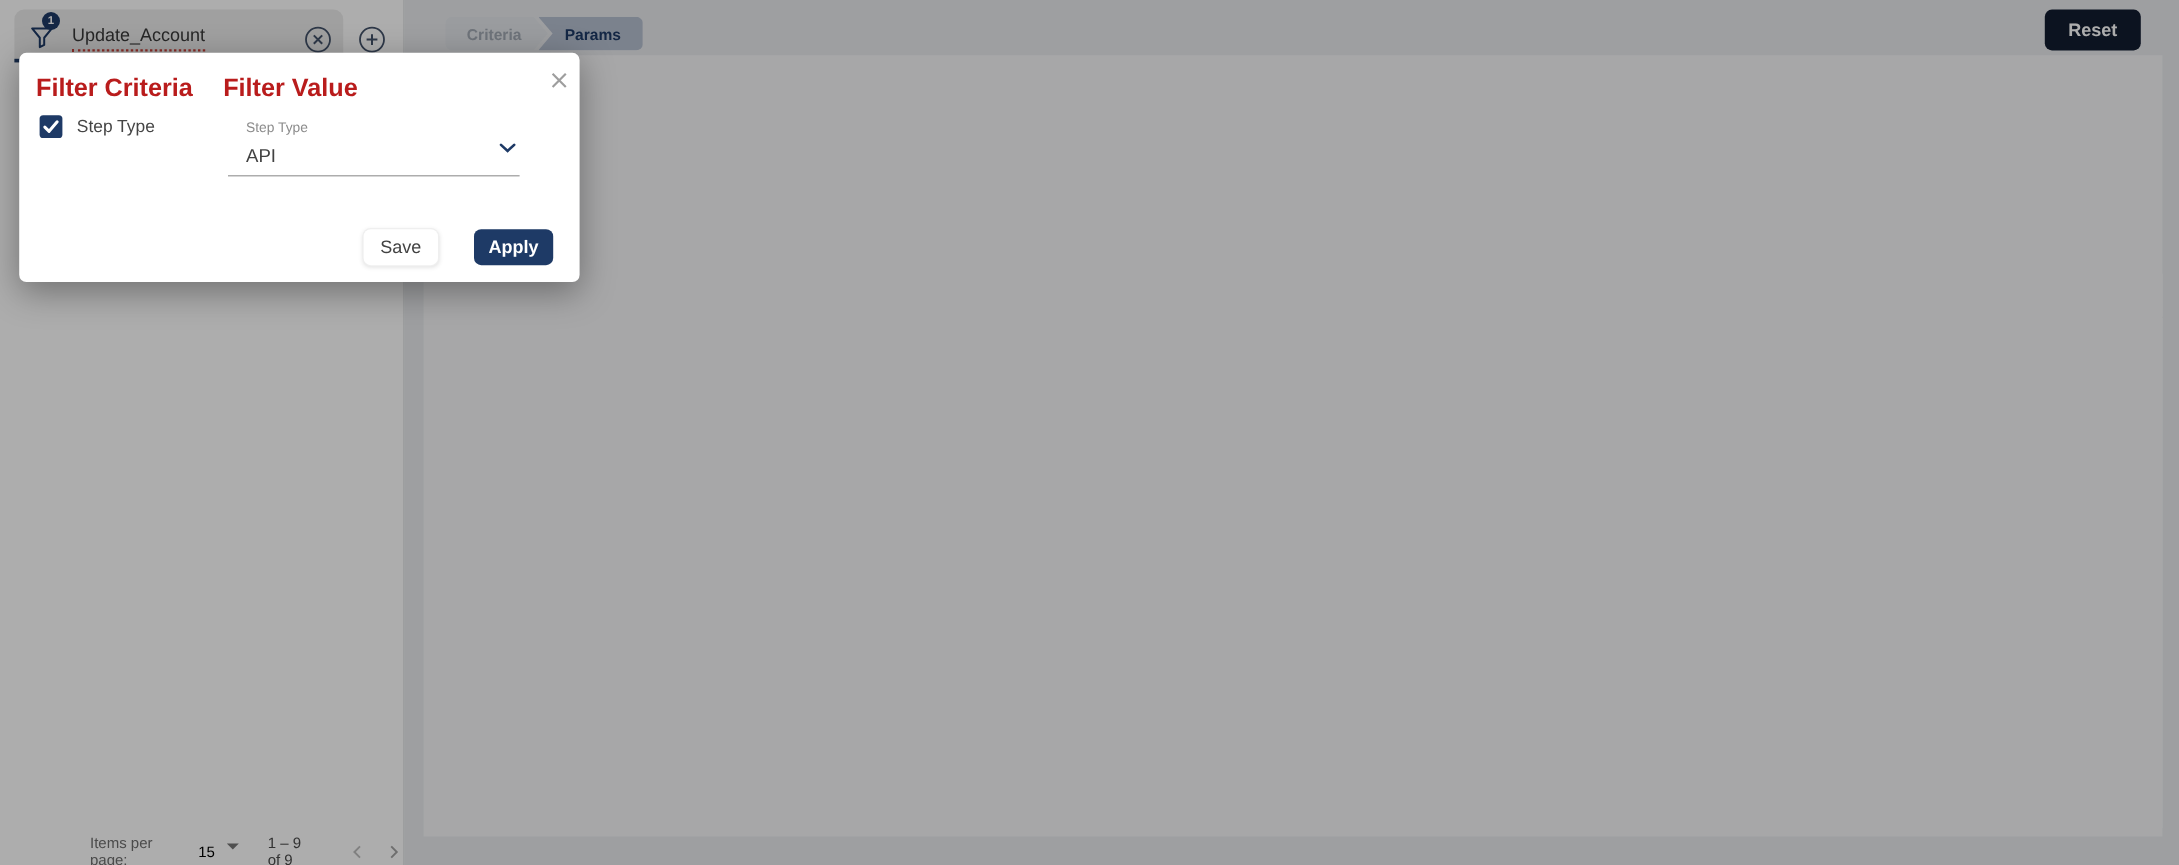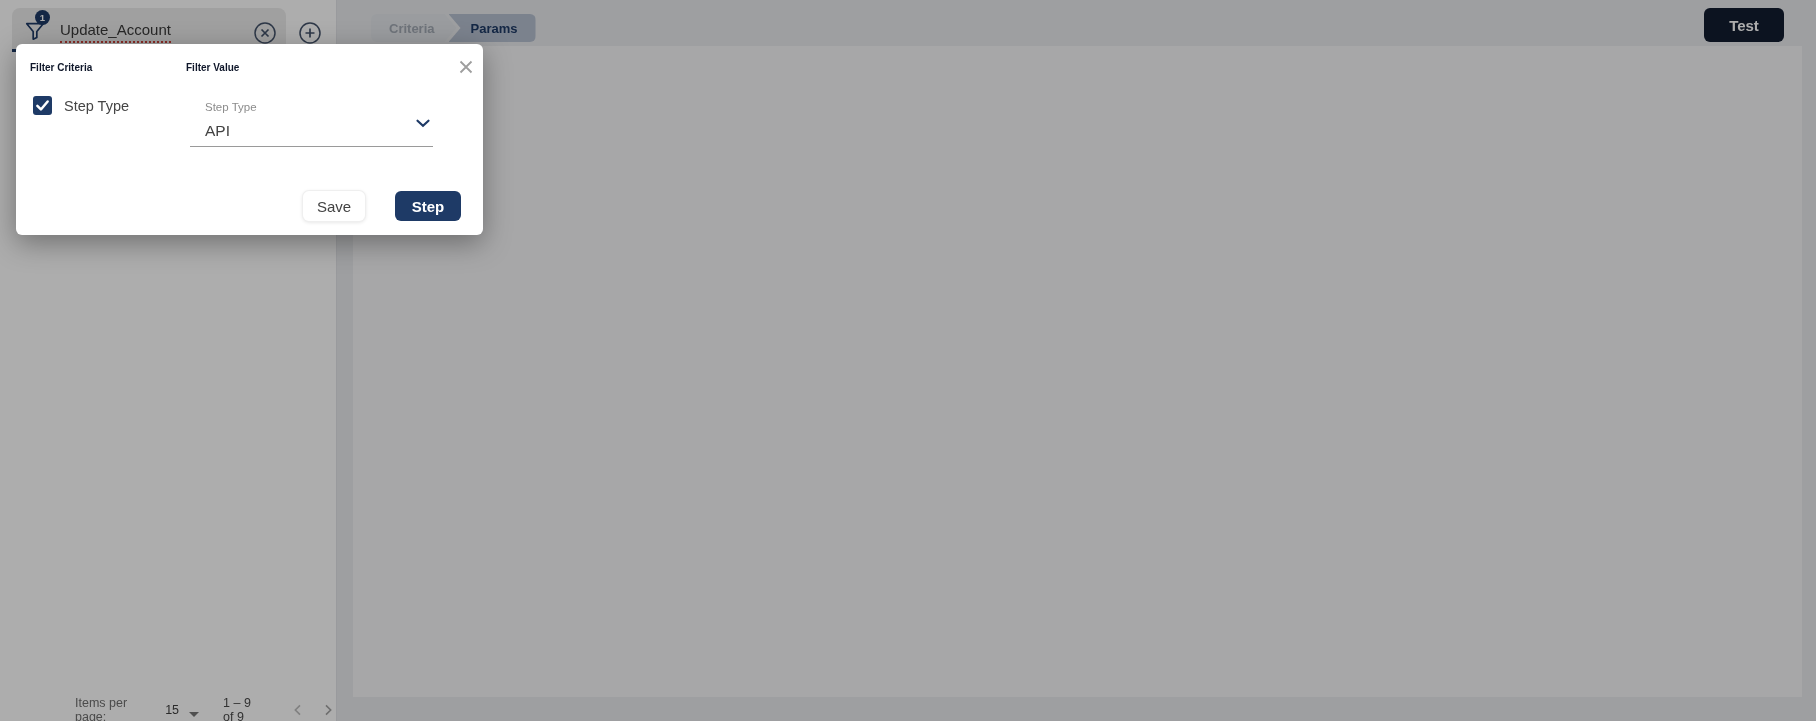--- a/index.html
+++ b/index.html
@@ -10,21 +10,21 @@
   .sidebar { position:absolute; left:0; top:0; width:337px; height:721px; background:#ffffff; border-right:1px solid #e2e4e7; z-index:1; }
   .side-tab { position:absolute; left:12px; top:8px; width:274px; height:44px; background:#ececec; border-radius:8px 8px 0 0; }
   .side-tab-indicator { position:absolute; left:12px; top:49px; width:274px; height:3px; background:var(--accent-navy); }
   .funnel-wrap { position:absolute; left:24px; top:20px; width:22px; height:22px; }
   .funnel-badge { position:absolute; left:35px; top:10px; width:15px; height:15px; border-radius:50%; background:var(--accent-navy); color:#fff; font-size:9.5px; font-weight:700; display:flex; align-items:center; justify-content:center; }
   .side-tab-title { position:absolute; left:60px; top:21px; font-size:15px; color:#3a3a3a; border-bottom:2px dotted var(--error-red); padding-bottom:3px; }
   .icon-btn { position:absolute; width:26px; height:26px; cursor:pointer; }
 
   
   .paginator { position:absolute; left:75px; top:696px; display:flex; align-items:center; font-size:12.5px; color:#6f6f6f; }
-  .pag-size { margin-left:22px; color:#404040; display:flex; align-items:flex-end; }
+  .pag-size { margin-left:22px; color:#000000; display:flex; align-items:flex-start; }
   .pag-caret { width:0; height:0; border-left:5px solid transparent; border-right:5px solid transparent; border-top:5px solid #757575; margin-left:10px; }
   .pag-range { margin-left:24px; color:#4a4a4a; }
   .pag-nav { display:flex; margin-left:26px; gap:14px; }
 
   
   .breadcrumb { position:absolute; left:371px; top:14px; height:28px; display:flex; z-index:1; }
   .crumb-1 { height:28px; padding:0 22px 0 18px; background:#e3e6ea; color:#a3aab4; font-size:13px; font-weight:600; display:flex; align-items:center;
              clip-path:polygon(0 0, calc(100% - 12px) 0, 100% 50%, calc(100% - 12px) 100%, 0 100%); border-radius:6px 0 0 6px; }
   .crumb-2 { height:28px; padding:0 18px 0 22px; margin-left:-8px; background:#b6c0d0; color:var(--accent-navy); font-size:13px; font-weight:700; display:flex; align-items:center;
              clip-path:polygon(0 0, 100% 0, 100% 100%, 0 100%, 12px 50%); border-radius:0 6px 6px 0; }
@@ -74,21 +74,21 @@
 
   .resp-gut-active { position:absolute; left:1094px; top:272px; width:45px; height:26px; background:#d9d9d9; font-family:"DejaVu Sans Mono", monospace; font-size:13px; color:#555; text-align:center; line-height:26px; }
   .resp-active-line { position:absolute; left:1139px; top:272px; width:656px; height:26px; background:var(--active-line-blue); }
   .resp-cursor { position:absolute; left:1142px; top:275px; width:1.5px; height:20px; background:#2b2b2b; }
   .resp-scroll { position:absolute; left:1788px; top:272px; width:14px; height:418px; background:#eef2f7; }
 
   
   .scrim { position:absolute; inset:0; background:rgba(0,0,0,0.32); z-index:40; }
   .popup { position:absolute; left:16px; top:44px; width:467px; height:191px; background:#fff; border-radius:6px; box-shadow:0 8px 28px rgba(0,0,0,0.35); z-index:50; }
   .popup-close { position:absolute; left:439px; top:12px; width:22px; height:22px; cursor:pointer; }
-  .popup-h { position:absolute; top:18px; font-size:10px; font-weight:600; color:#0f172a; }
+  .popup-h { position:absolute; top:18px; font-size:21px; font-weight:600; color:#b91c1c; }
   .cb { position:absolute; left:17px; top:52px; width:19px; height:19px; background:var(--accent-navy); border-radius:3px; cursor:pointer; }
   .cb-label { position:absolute; left:48px; top:54px; font-size:14.5px; color:#454545; }
   .dd-label { position:absolute; left:189px; top:57px; font-size:11.5px; color:#8c8c8c; }
   .dd-value { position:absolute; left:189px; top:78px; font-size:15.5px; color:#424242; }
   .dd-chev { position:absolute; left:396px; top:68px; }
   .dd-underline { position:absolute; left:174px; top:102px; width:243px; height:1px; background:#9a9a9a; }
   .btn-reset { position:absolute; left:287px; top:147px; width:62px; height:30px; background:#fff; border:none; border-radius:6px; font-size:15px; font-weight:500; color:#434343; box-shadow:0 0 0 1px #efefef, 0 1px 4px rgba(0,0,0,0.14); cursor:pointer; }
   .btn-apply { position:absolute; left:379px; top:147px; width:66px; height:30px; background:var(--accent-navy); border:none; border-radius:6px; font-size:15px; font-weight:700; color:#fff; cursor:pointer; }
 </style>
 </head>
@@ -136,21 +136,21 @@
             <polyline points="9 5 16 12 9 19"></polyline>
           </svg>
       </span>
     </div>
   </div>
 
   <div class="breadcrumb">
     <div class="crumb-1">Criteria</div>
     <div class="crumb-2">Params</div>
   </div>
-  <button class="save-btn">Test</button>
+  <button class="save-btn">Reset</button>
 
   <div class="main-panel"></div>
 
   <div class="field-value" style="left:390px; top:118px;">Update_Account</div>
   <div class="field-underline" style="left:390px; top:146px; width:472px;"></div>
 
   <div class="field-label" style="left:909px; top:92px;">
     <span>Step Type</span><span class="req-star">*</span>
   </div>
   <div class="field-value" style="left:909px; top:117px;">API</div>
@@ -245,15 +245,15 @@
     <div class="dd-label">Step Type</div>
     <div class="dd-value">API</div>
     <div class="dd-chev">
       <svg width="22" height="22" viewBox="0 0 24 24" fill="none" stroke="#1e3a66" stroke-width="2.4" stroke-linecap="round">
           <polyline points="6 9.5 12 15 18 9.5"></polyline>
         </svg>
     </div>
     <div class="dd-underline"></div>
 
     <button class="btn-reset">Save</button>
-    <button class="btn-apply">Step</button>
+    <button class="btn-apply">Apply</button>
   </div>
 </div>
 
 </body></html>

